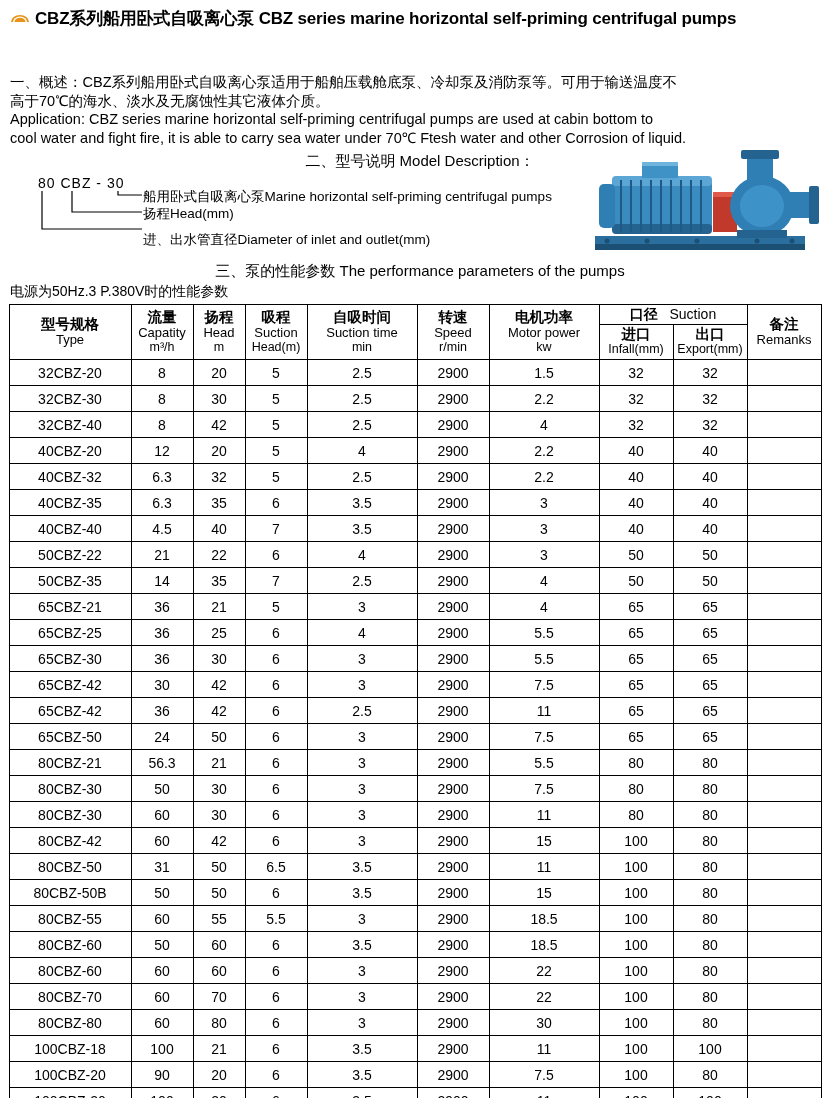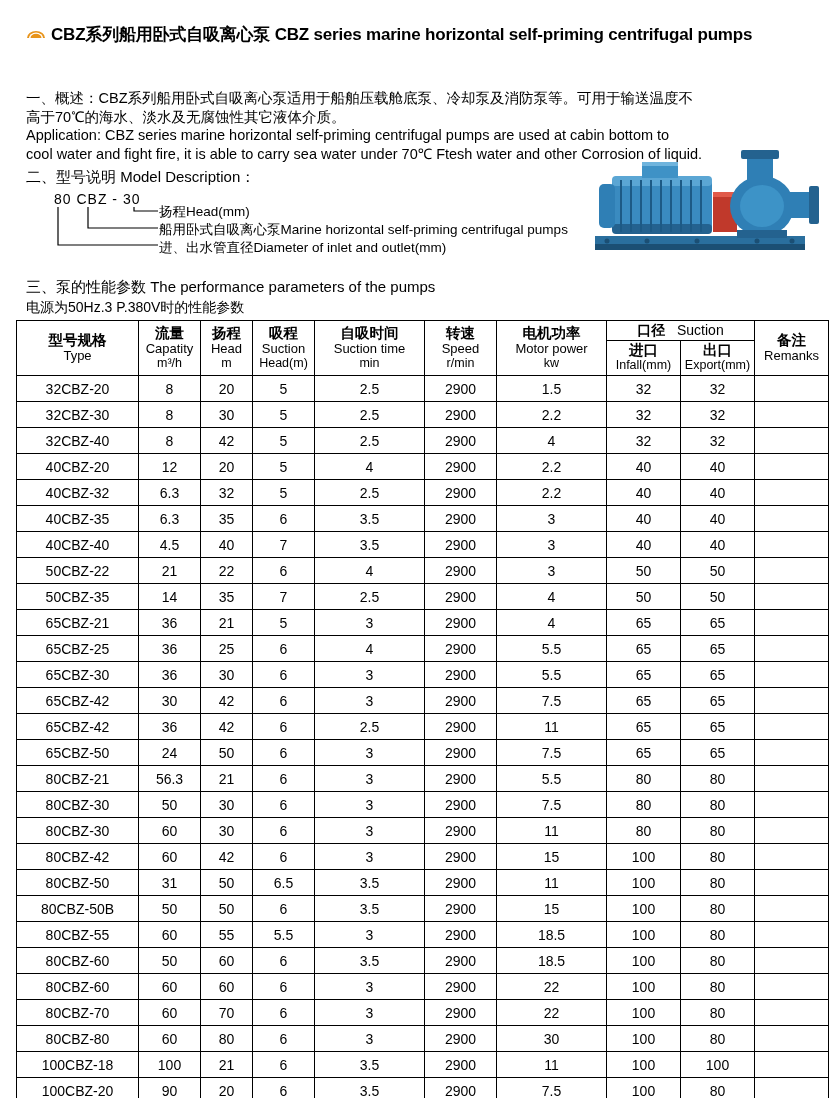--- a/index.html
+++ b/index.html
@@ -12,21 +12,21 @@
     height: 1098px;
     font-family: "Liberation Sans", sans-serif;
     color: #000;
     position: relative;
     overflow: hidden;
   }
   .page {
     width: 830px;
     height: 1098px;
     position: relative;
-    padding: 16px;
+    padding: 0;
     box-sizing: border-box;
   }
 
   
   .title-row {
     display: flex;
     align-items: center;
     padding: 7px 0 2px 10px;
   }
   .logo-icon {
@@ -49,20 +49,21 @@
     margin-top: 42px;
   }
   .intro p {
     margin: 1px 0;
   }
 
   .section-head {
     font-size: 15px;
     font-weight: normal;
     margin: 5px 0 2px 10px;
+    text-align: center;
   }
 
   
   .model-block {
     position: relative;
     height: 84px;
     margin-left: 10px;
   }
   .model-code {
     font-size: 14px;
@@ -178,23 +179,23 @@
     <div class="model-code">80    CBZ - 30</div>
 
     <svg class="leader-svg" width="140" height="84">
 
       <path d="M108 18 L108 22 L132 22" stroke="#000" stroke-width="1.2" fill="none"></path>
       <path d="M62 18 L62 39 L132 39" stroke="#000" stroke-width="1.2" fill="none"></path>
       <path d="M32 18 L32 56 L132 56" stroke="#000" stroke-width="1.2" fill="none"></path>
     </svg>
 
     <div class="model-lines">
+      <div style="margin-top:1px;">船用卧式自吸离心泵Marine horizontal self-priming centrifugal pumps</div>
       <div>扬程Head(mm)</div>
-      <div style="margin-top:1px;">船用卧式自吸离心泵Marine horizontal self-priming centrifugal pumps</div>
-      <div style="margin-top:1px;">进、出水管直径Diameter of inlet and outlet(mm)</div>
+      <div style="margin-top:9px;">进、出水管直径Diameter of inlet and outlet(mm)</div>
     </div>
   </div>
 
   <div class="pump-photo">
     <svg width="235" height="120" viewBox="0 0 235 120">
 
       <rect x="8" y="96" width="210" height="12" fill="#2a6f9e"></rect>
       <rect x="8" y="104" width="210" height="6" fill="#1b4f74"></rect>
 
       <rect x="25" y="36" width="100" height="58" rx="6" fill="#3a8bc0"></rect>

